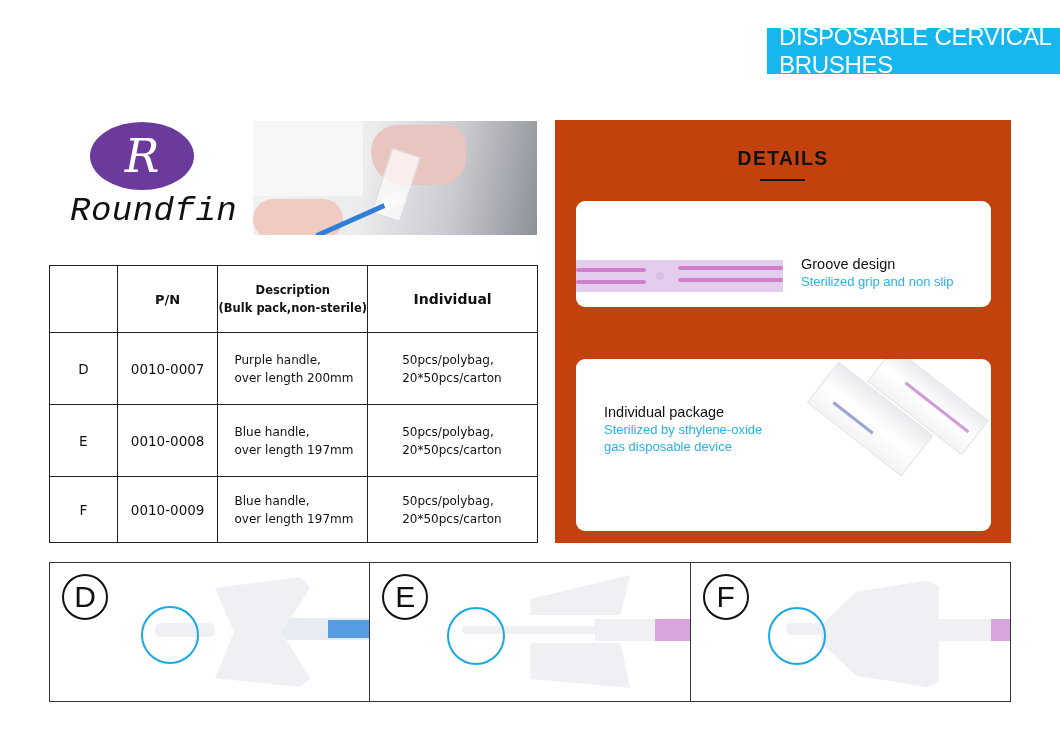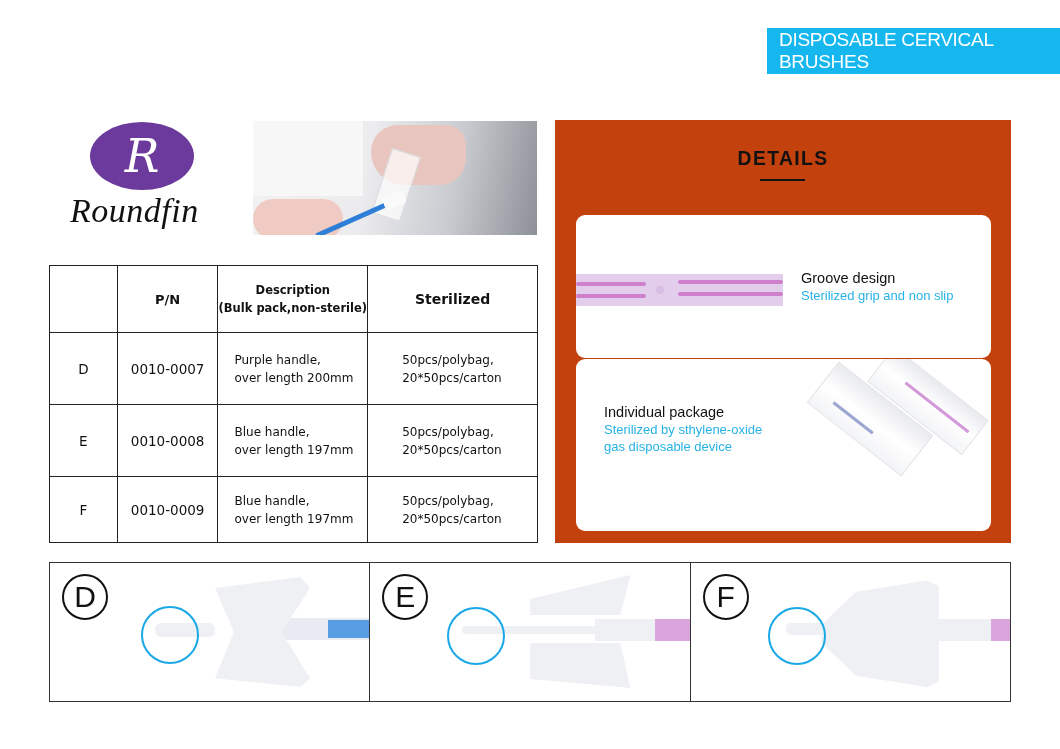--- a/index.html
+++ b/index.html
@@ -2,38 +2,38 @@
 <html><head>
 <meta charset="utf-8">
 <style>
   * { box-sizing: border-box; margin: 0; padding: 0; }
   html, body { width: 1060px; height: 749px; background: #ffffff; overflow: hidden; }
   body { position: relative; font-family: "DejaVu Sans", sans-serif; color: #111; }
 
   .title-banner {
     position: absolute; left: 767px; top: 28px; width: 293px; height: 46px;
     background: #16b7ef; color: #fff;
-    font-family: "Liberation Sans", sans-serif; font-size: 19px;
+    font-family: "Liberation Sans", sans-serif; font-size: 24px;
     display: flex; align-items: center; padding-left: 12px; letter-spacing: -0.3px;
   }
 
   
   .logo { position: absolute; left: 68px; top: 120px; width: 150px; height: 116px; }
   .logo-oval {
     position: absolute; left: 22px; top: 2px; width: 104px; height: 68px;
     background: #6c3a9c; border-radius: 50%;
     display: flex; align-items: center; justify-content: center;
   }
   .logo-letter {
     color: #fff; font-family: "DejaVu Serif", serif; font-style: italic;
     font-size: 46px; line-height: 1;
   }
   .logo-name {
     position: absolute; left: 2px; top: 72px;
-    font-family: Liberation Serif, serif; font-style: italic; font-size: 34px; color: #111;
+    font-family: Liberation Mono, monospace; font-style: italic; font-size: 34px; color: #111;
     letter-spacing: 0.5px;
   }
 
   
   .hero-photo {
     position: absolute; left: 253px; top: 121px; width: 284px; height: 114px;
     background: linear-gradient(100deg, #f2f2f2 0%, #ececee 40%, #c9cbd0 70%, #8d9097 100%);
     overflow: hidden;
   }
   .hero-photo .hand1 { position: absolute; left: 118px; top: 4px; width: 95px; height: 60px; background: #e9c5bf; border-radius: 40px 30px 40px 50px; }
@@ -64,21 +64,21 @@
   }
   .details-title {
     position: absolute; left: 0; top: 26px; width: 100%; text-align: center;
     font-family: "Liberation Sans", sans-serif; font-weight: bold; font-size: 21px; letter-spacing: 1.5px;
     transform: scaleX(0.92);
   }
   .details-underline { position: absolute; left: 205px; top: 59px; width: 45px; height: 2px; background: #111; }
   .detail-card {
     position: absolute; left: 21px; width: 415px; background: #fff; border-radius: 9px; overflow: hidden;
   }
-  .card-groove { top: 95px; height: 143px; }
+  .card-groove { top: 81px; height: 106px; }
   .card-package { top: 239px; height: 172px; }
 
   .groove-handle {
     position: absolute; left: 0; top: 59px; width: 207px; height: 32px; background: #e3cdec;
   }
   .groove-handle .g { position: absolute; height: 4px; background: #cf80cc; border-radius: 2px; }
   .groove-handle .dot { position: absolute; left: 80px; top: 12px; width: 8px; height: 8px; border-radius: 50%; background: #d8bde4; }
 
   .card-text { position: absolute; font-family: "Liberation Sans", sans-serif; }
   .card-text .heading { font-size: 14.5px; color: #111; line-height: 17px; }
@@ -139,21 +139,21 @@
       <col style="width:170px">
   </colgroup>
   <tbody>
       <tr style="height:67px">
     <th></th>
     <th>P/N</th>
     <th class="small">
       <span class="line">Description</span>
       <span class="line">(Bulk pack,non-sterile)</span>
     </th>
-    <th style="font-size:14px">Sterilized</th>
+    <th style="font-size:14px">Individual</th>
   </tr>
   <tr style="height:72px">
     <td>D</td>
     <td>0010-0007</td>
     <td class="desc">
       <span class="line">Purple handle,</span>
       <span class="line">over length 200mm</span>
     </td>
     <td class="pack">
       <span class="line">50pcs/polybag,</span>

